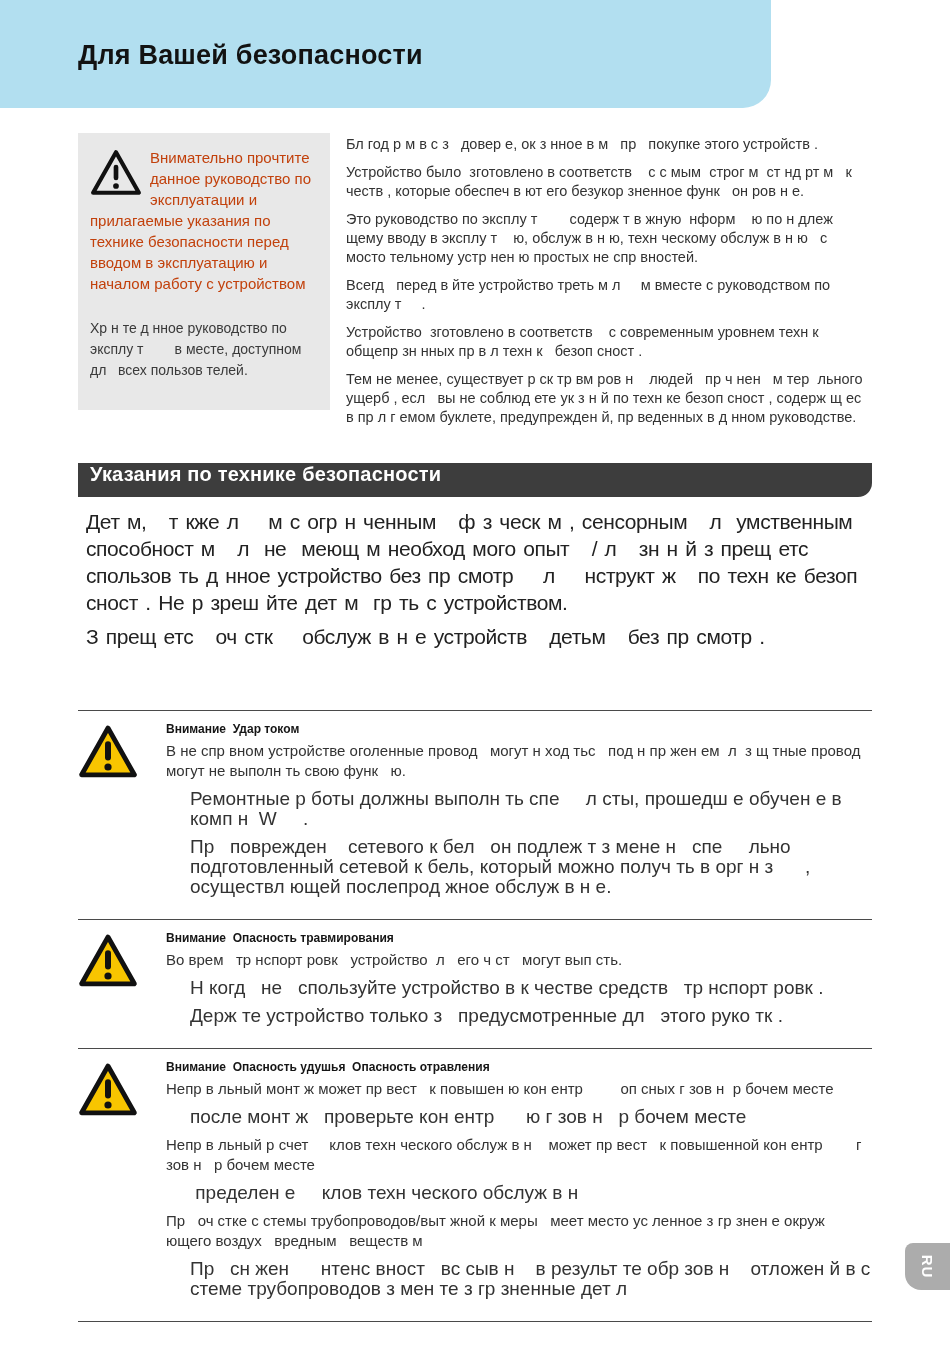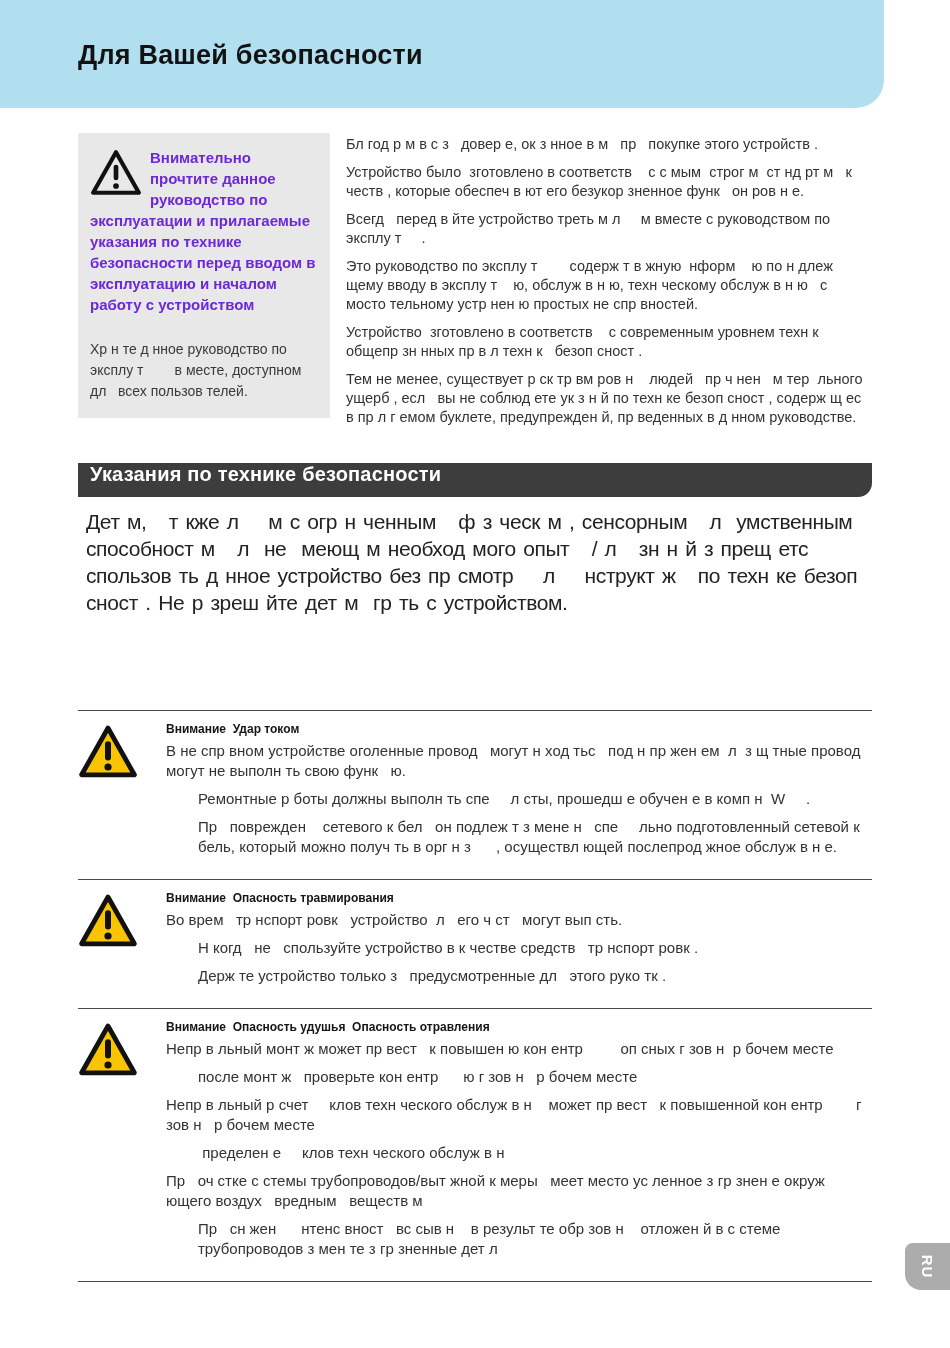--- a/index.html
+++ b/index.html
@@ -9,21 +9,21 @@
     color:#2e2e2e;
     width:950px; height:1348px;
     position:relative;
     overflow:hidden;
   }
   .page { position:relative; width:950px; height:1348px; }
 
   
   .topband {
     position:absolute; left:0; top:0;
-    width:884px; height:108px;
+    width:771px; height:108px;
     background:#b2dff0;
     border-radius:0 0 28px 0;
   }
   .topband h1 {
     position:absolute; left:78px; top:40px;
     font-size:27px; font-weight:bold; color:#121212;
     letter-spacing:0.2px;
   }
 
   
@@ -32,21 +32,21 @@
     position:absolute; left:0; top:0;
     width:252px; min-height:277px;
     background:#e8e8e8;
     padding:14px 12px 16px 12px;
   }
   .info-tri {
     float:left; width:52px; height:48px;
     margin:2px 8px 4px 0;
   }
   .info-bold {
-    font-size:15px; line-height:21px; font-weight:bold; color:#6d28d9;
+    font-size:15px; line-height:21px; font-weight:normal; color:#c2410c;
     white-space:pre-wrap;
   }
   .info-body {
     clear:left;
     margin-top:24px;
     font-size:14px; line-height:21px; color:#3a3a3a;
     white-space:pre-wrap;
   }
   .intro-paragraphs { position:absolute; left:268px; top:2px; width:520px; }
   .intro-para {
@@ -85,22 +85,22 @@
   .warn-body { flex:1; padding-left:24px; padding-top:2px; }
   .warn-title {
     font-size:12px; font-weight:bold; color:#151515;
     margin-bottom:5px; white-space:pre-wrap;
   }
   .warn-para {
     font-size:15px; line-height:20px; color:#333;
     margin-bottom:8px; white-space:pre-wrap;
   }
   .warn-bullet {
-    font-size:15px; line-height:20px; color:#333;
-    margin:0 0 8px 32px; white-space:pre-wrap;
+    font-size:19px; line-height:20px; color:#333;
+    margin:0 0 8px 24px; white-space:pre-wrap;
   }
 
   
   .ru-tab {
     position:absolute; right:0; top:1243px;
     width:45px; height:47px;
     background:#acacac;
     border-radius:8px 0 0 16px;
     display:flex; align-items:center; justify-content:center;
   }
@@ -128,33 +128,34 @@
           <circle cx="50" cy="71" r="5.5" fill="#111"></circle>
         </svg>
       </span>
       <p class="info-bold">Внимательно прочтите данное руководство по эксплуатации и прилагаемые указания по технике безопасности перед вводом в эксплуатацию и началом работу с устройством</p>
       <p class="info-body">Хр н те д нное руководство по эксплу т        в месте, доступном дл   всех пользов телей.</p>
     </aside>
 
     <div class="intro-paragraphs" id="introParas">
         <p class="intro-para">Бл год р м в с з   довер е, ок з нное в м   пр   покупке этого устройств .</p>
         <p class="intro-para">Устройство было  зготовлено в соответств    с с мым  строг м  ст нд рт м   к честв , которые обеспеч в ют его безукор зненное функ   он ров н е.</p>
+        <p class="intro-para">Это руководство по эксплу т        содерж т в жную  нформ    ю по н длеж щему вводу в эксплу т    ю, обслуж в н ю, техн ческому обслуж в н ю   с мосто тельному устр нен ю простых не спр вностей.</p>
         <p class="intro-para">Всегд   перед в йте устройство треть м л     м вместе с руководством по эксплу т     .</p>
-        <p class="intro-para">Это руководство по эксплу т        содерж т в жную  нформ    ю по н длеж щему вводу в эксплу т    ю, обслуж в н ю, техн ческому обслуж в н ю   с мосто тельному устр нен ю простых не спр вностей.</p>
         <p class="intro-para">Устройство  зготовлено в соответств    с современным уровнем техн к    общепр зн нных пр в л техн к   безоп сност .</p>
         <p class="intro-para">Тем не менее, существует р ск тр вм ров н    людей   пр ч нен   м тер  льного ущерб , есл   вы не соблюд ете ук з н й по техн ке безоп сност , содерж щ ес   в пр л г емом буклете, предупрежден й, пр веденных в д нном руководстве.</p>
       </div>
   </div>
 
   <div class="banner">
     <span>Указания по технике безопасности</span>
   </div>
 
   <div class="children-notice">
     <p>Дет м,   т кже л    м с огр н ченным   ф з ческ м , сенсорным   л  умственным  способност м   л  не  меющ м необход мого опыт   / л   зн н й з прещ етс    спользов ть д нное устройство без пр смотр    л    нструкт ж   по техн ке безоп сност . Не р зреш йте дет м  гр ть с устройством.</p>
+    <p>З прещ етс   оч стк    обслуж в н е устройств   детьм   без пр смотр .</p>
   </div>
 
   <div class="warnings-wrap" id="warnings">
       <div class="rule"></div>
       <section class="warn-section">
         <div class="warn-icon"><svg viewBox="0 0 100 92">
             <path d="M50 6 L94 84 L6 84 Z" fill="#f8c500" stroke="#111" stroke-width="8" stroke-linejoin="round"></path>
             <rect x="45" y="28" width="10" height="32" rx="5" fill="#111"></rect>
             <circle cx="50" cy="71" r="6" fill="#111"></circle>
           </svg></div>

